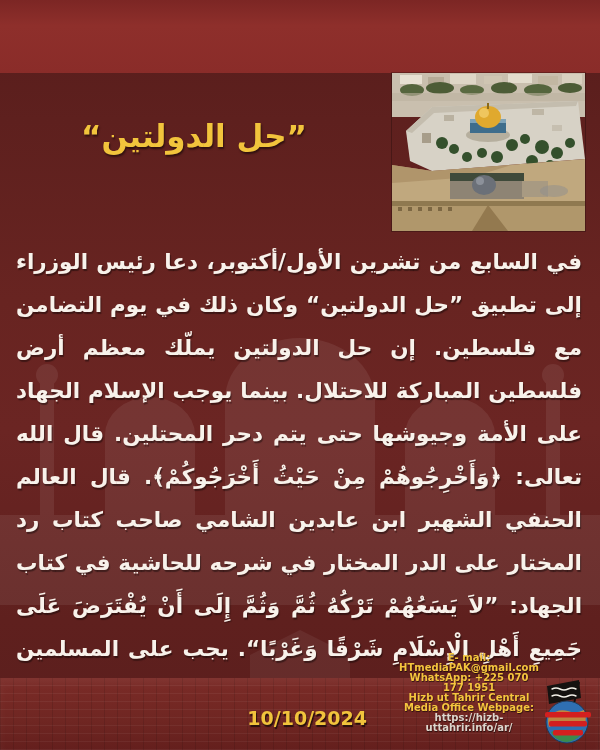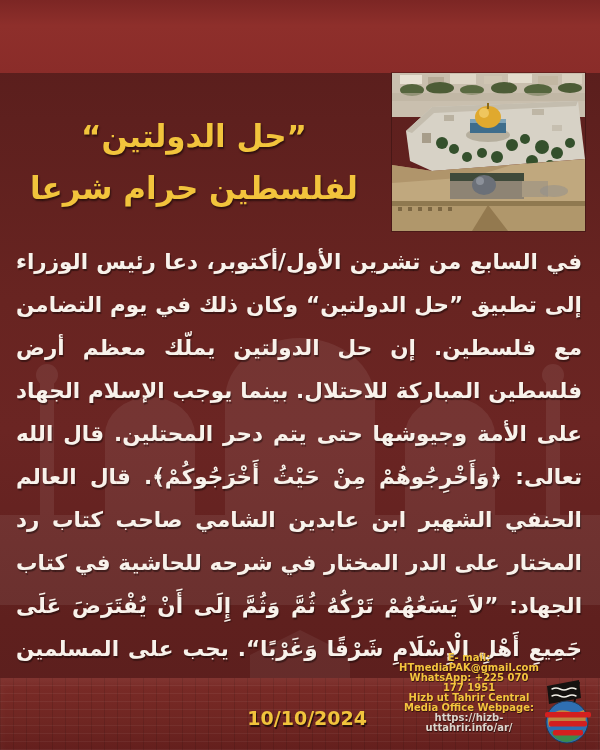--- a/index.html
+++ b/index.html
@@ -156,21 +156,20 @@
       <rect x="46" y="134" width="4" height="4"></rect>
         <rect x="56" y="134" width="4" height="4"></rect>
     </g>
     <path d="M80 158 L96 132 L116 158 Z" fill="#93794f"></path>
     <ellipse cx="160" cy="120" rx="16" ry="7" fill="#978succ" opacity="0"></ellipse>
     <ellipse cx="162" cy="118" rx="14" ry="6" fill="#8d8d8d" opacity=".5"></ellipse>
   </svg>
 
   <div class="title">
     <div>”حل الدولتين“</div>
-    <div>لفلسطين حرام شرعا</div>
   </div>
 
   <div class="body-text">في السابع من تشرين الأول/أكتوبر، دعا رئيس الوزراء إلى تطبيق ”حل الدولتين“ وكان ذلك في يوم التضامن مع فلسطين. إن حل الدولتين يملّك معظم أرض فلسطين المباركة للاحتلال. بينما يوجب الإسلام الجهاد على الأمة وجيوشها حتى يتم دحر المحتلين. قال الله تعالى: ﴿وَأَخْرِجُوهُمْ مِنْ حَيْثُ أَخْرَجُوكُمْ﴾. قال العالم الحنفي الشهير ابن عابدين الشامي صاحب كتاب رد المختار على الدر المختار في شرحه للحاشية في كتاب الجهاد: ”لاَ يَسَعُهُمْ تَرْكُهُ ثُمَّ وَثُمَّ إِلَى أَنْ يُفْتَرَضَ عَلَى جَمِيعِ أَهْلِ الْإِسْلَامِ شَرْقًا وَغَرْبًا“. يجب على المسلمين أن يطالبوا بزحف جيوشهم نحو الأرض المباركة فلسطين لتحريرها.</div>
 
   <div class="footer-band"></div>
 
   <div class="footer-org">
   </div>
 
   <div class="footer-date">10/10/2024</div>

